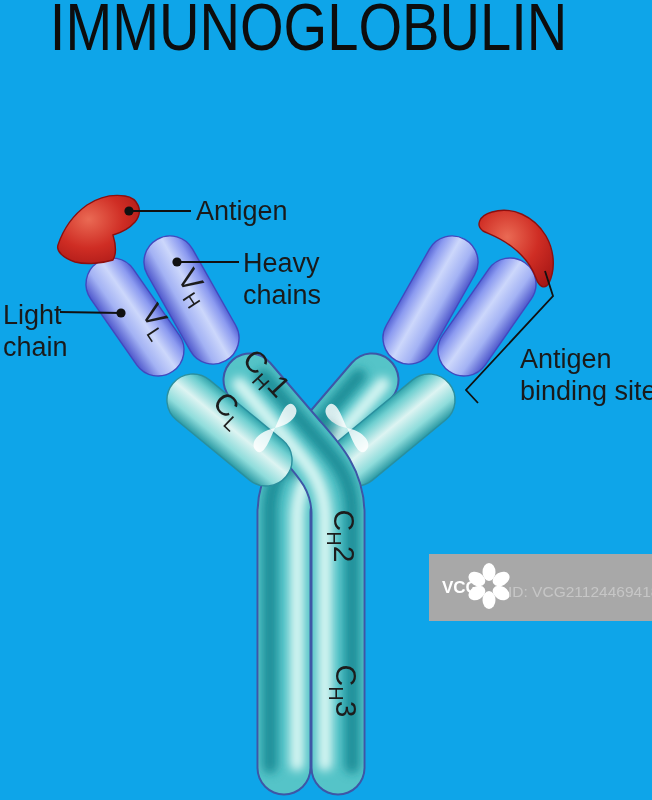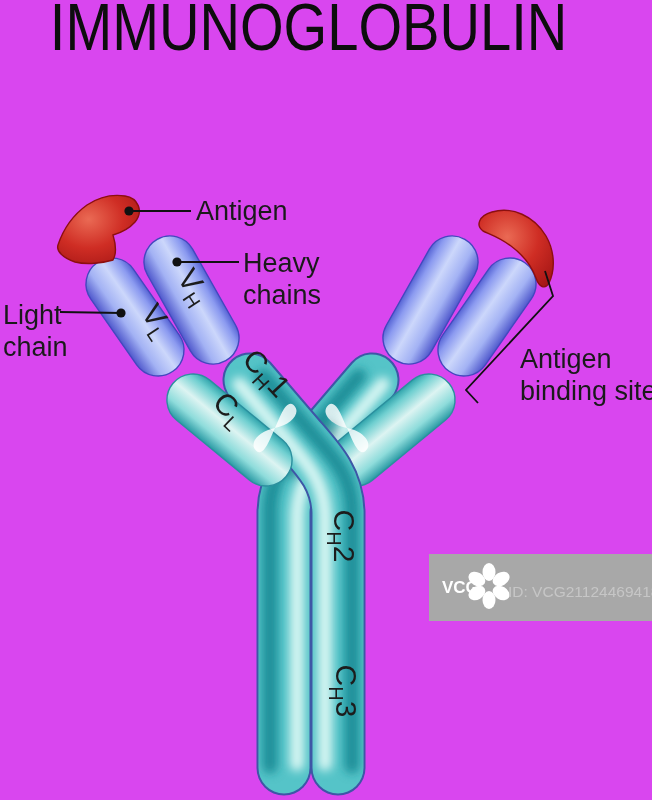--- a/index.html
+++ b/index.html
@@ -1,16 +1,16 @@
 <!DOCTYPE html>
 <html><head>
 <meta charset="utf-8">
 <style>
   html,body{margin:0;padding:0;background:#ffffff;}
-  .stage{position:relative;width:652px;height:800px;background:#d946ef;overflow:hidden;
+  .stage{position:relative;width:652px;height:800px;background:#0ea5e9;overflow:hidden;
          font-family:"Liberation Sans", sans-serif;}
   svg{display:block;}
   text{font-family:"Liberation Sans", sans-serif;}
 </style>
 </head>
 <body>
 
 <div class="stage">
 <svg viewBox="0 0 652 800" width="652" height="800" xmlns="http://www.w3.org/2000/svg" xmlns:xlink="http://www.w3.org/1999/xlink">
 

